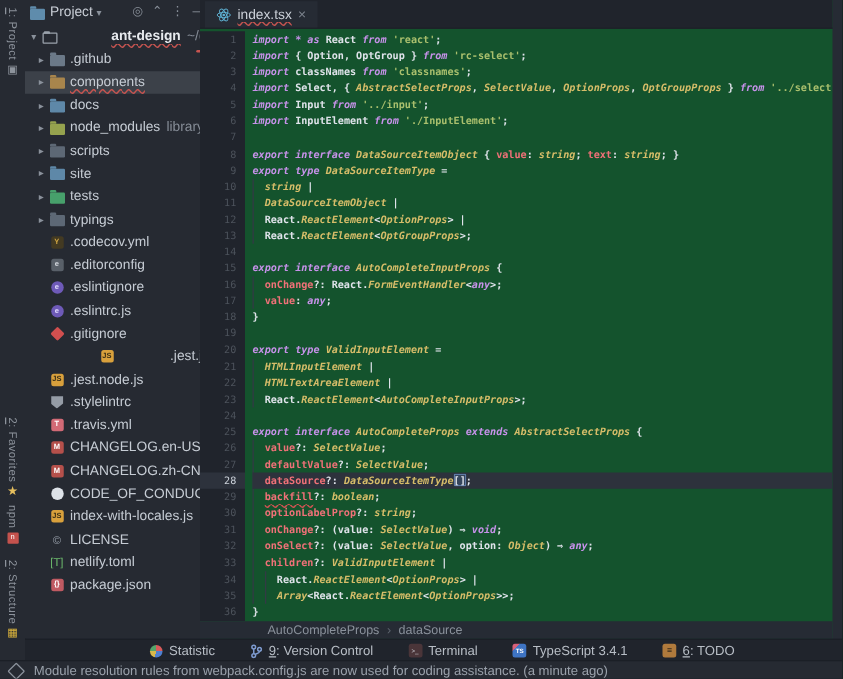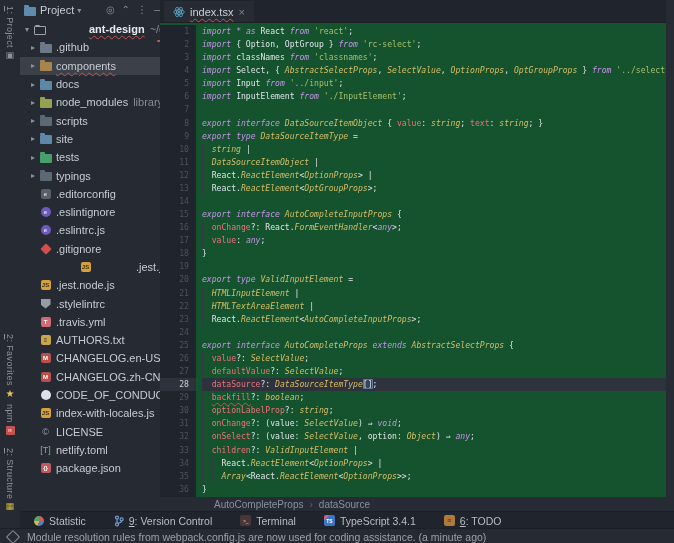--- a/index.html
+++ b/index.html
@@ -49,40 +49,40 @@
   .tab{height:21px;background:#262b34;display:flex;align-items:center;padding:0 9px;margin-left:4px;gap:5px;cursor:pointer;}
   .tab-label{font-size:11px;color:#ccd1d9;}
   .tab-close{color:#7d848e;font-size:11px;cursor:pointer;}
   .editor-body{position:absolute;top:23px;left:0;right:0;bottom:14px;overflow:hidden;}
   .gutter{position:absolute;left:0;top:2px;width:36px;bottom:0;background:#20242c;text-align:right;
     font-family:"DejaVu Sans Mono",monospace;font-size:8.1px;color:#4d535c;}
   .gutter{padding-top:0;}
   .gnum{height:13.08px;line-height:13.08px;padding-right:7px;cursor:pointer;}
   .gnum.cur{background:#2d323c;color:#ccd2da;}
   .codearea{position:absolute;left:36px;top:2px;right:0;bottom:0;font-family:"DejaVu Sans Mono",monospace;
-    font-size:8.1px;line-height:13.08px;white-space:pre;cursor:text;}
+    font-size:8.1px;line-height:13.08px;white-space:pre;cursor:text;font-weight:bold;}
   .cline{height:13.08px;position:relative;z-index:1;}
   .cline.cur{background:#2d323c;}
   .codepad{padding-left:6px;}
   .guide{position:absolute;width:1px;background:#333a45;z-index:0;}
   .tk-k{color:#c792ea;font-style:italic;}
   .tk-t{color:#d6bd69;font-style:italic;}
   .tk-i{color:#dfe3ea;}
   .tk-p{color:#f07178;}
   .tk-s{color:#a9bf6d;}
   .tk-a{color:#c792ea;font-style:italic;}
   .tk-b{color:#dfe3ea;box-shadow:inset 0 0 0 1px #5e7aa5;background:#35455c;border-radius:1px;}
   .tk-w{color:#f07178;text-decoration:underline wavy #d25252;text-decoration-thickness:1px;text-underline-offset:2px;}
   .breadcrumbs{position:absolute;left:0;right:0;bottom:0;height:14px;display:flex;align-items:center;
     padding-left:54px;gap:6px;font-size:10px;color:#8a919b;background:#262b34;}
   .crumb{cursor:pointer;}
   .crumb-sep{color:#5d646e;}
   
   .bottombar{position:absolute;left:20px;right:0;top:511px;height:17px;background:#20242c;border-top:1px solid #1b1f26;
-    display:flex;align-items:center;padding-left:14px;gap:28px;}
+    display:flex;align-items:center;padding-left:14px;gap:28px;justify-content:center;}
   .bb-item{display:flex;align-items:center;gap:5px;font-size:10.5px;color:#b8bec6;cursor:pointer;white-space:nowrap;}
   .bb-item .mn{text-decoration:underline;}
   .ic-stat{width:10px;height:10px;border-radius:50%;background:conic-gradient(#d85a5a 0 25%,#4e7fd0 25% 55%,#d8b84a 55% 75%,#53a56a 75%);}
   .ic-term{width:11px;height:11px;border-radius:2px;background:#4a3539;color:#d8dce2;font-size:5px;display:flex;align-items:center;justify-content:center;}
   .ic-ts{width:11px;height:11px;border-radius:2px;background:linear-gradient(135deg,#d8617a 0 26%,#3e74c4 26%);color:#fff;
     font-size:5px;font-weight:bold;display:flex;align-items:center;justify-content:center;}
   .ic-todo{width:11px;height:11px;border-radius:2px;background:#b07a3c;color:#3a2d1c;font-size:7px;display:flex;align-items:center;justify-content:center;}
   
   .statusbar{position:absolute;left:0;right:0;top:528px;height:15px;background:#262a32;border-top:1px solid #1b1f26;
     display:flex;align-items:center;padding-left:8px;gap:9px;}
@@ -190,20 +190,27 @@
         <div class="trow" style="padding-left: 8px;">
           <span class="tchev">▸</span>
           <span class="ticon">
             <span class="icon-folder" style="background: rgb(93, 104, 117);"></span>
           </span>
           <span class="tlabel">typings</span>
         </div>
         <div class="trow" style="padding-left: 8px;">
           <span class="tchev"></span>
           <span class="ticon">
+            <span class="icon-sq" style="background: rgb(67, 58, 34); color: rgb(207, 165, 67);">Y</span>
+          </span>
+          <span class="tlabel">.codecov.yml</span>
+        </div>
+        <div class="trow" style="padding-left: 8px;">
+          <span class="tchev"></span>
+          <span class="ticon">
             <span class="icon-sq" style="background: rgb(89, 96, 105); color: rgb(214, 218, 224);">e</span>
           </span>
           <span class="tlabel">.editorconfig</span>
         </div>
         <div class="trow" style="padding-left: 8px;">
           <span class="tchev"></span>
           <span class="ticon">
             <span class="icon-ci" style="background: rgb(110, 90, 184); color: rgb(226, 221, 255);">e</span>
           </span>
           <span class="tlabel">.eslintignore</span>
@@ -242,27 +249,20 @@
             <span class="icon-sh" style="background: rgb(149, 156, 166);"></span>
           </span>
           <span class="tlabel">.stylelintrc</span>
         </div>
         <div class="trow" style="padding-left: 8px;">
           <span class="tchev"></span>
           <span class="ticon">
             <span class="icon-sq" style="background: rgb(210, 106, 118); color: rgb(255, 255, 255);">T</span>
           </span>
           <span class="tlabel">.travis.yml</span>
-        </div>
-        <div class="trow" style="padding-left: 8px;">
-          <span class="tchev"></span>
-          <span class="ticon">
-            <span class="icon-sq" style="background: rgb(201, 166, 77); color: rgb(58, 51, 34);">≡</span>
-          </span>
-          <span class="tlabel">AUTHORS.txt</span>
         </div>
         <div class="trow" style="padding-left: 8px;">
           <span class="tchev"></span>
           <span class="ticon">
             <span class="icon-sq" style="background: rgb(181, 80, 75); color: rgb(255, 255, 255);">M</span>
           </span>
           <span class="tlabel">CHANGELOG.en-US.md</span>
         </div>
         <div class="trow" style="padding-left: 8px;">
           <span class="tchev"></span>

